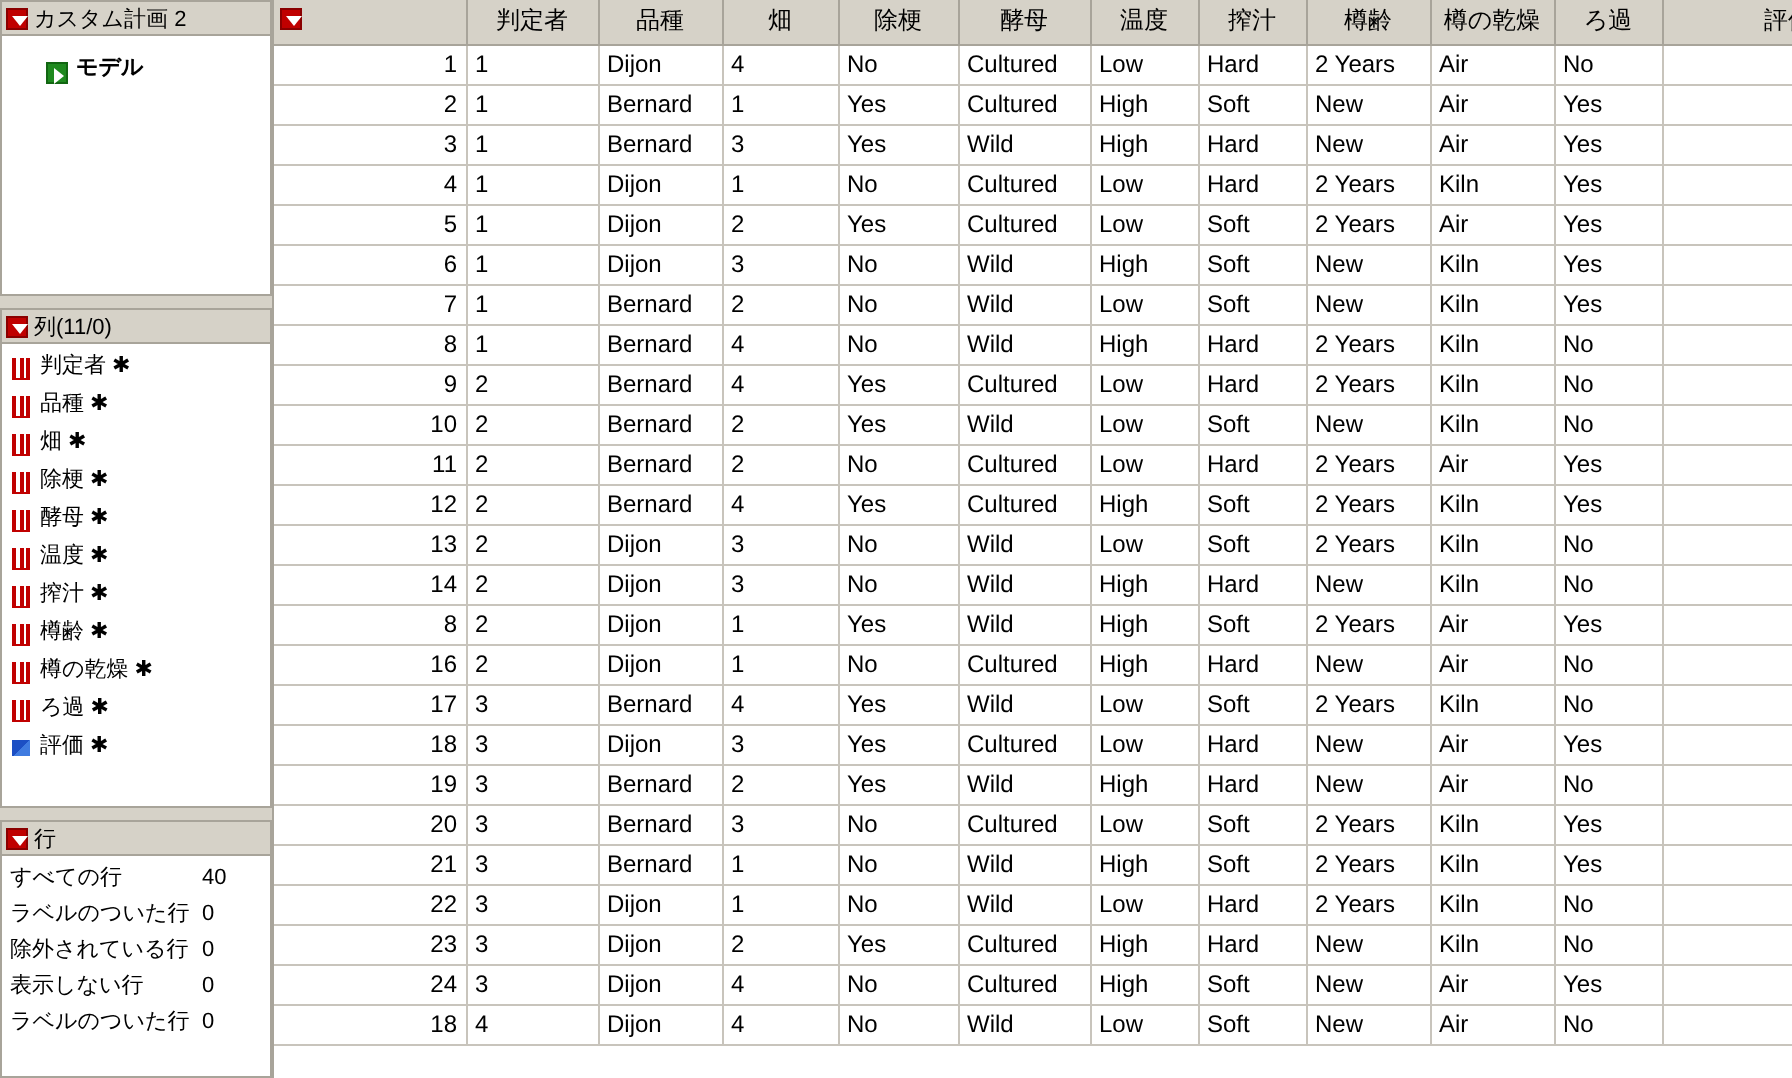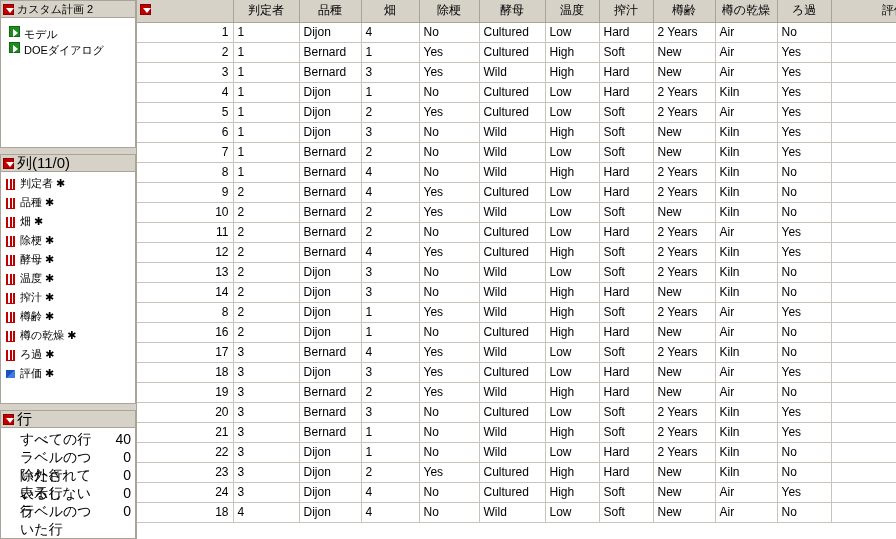--- a/index.html
+++ b/index.html
@@ -28,21 +28,21 @@
     flex-direction: column;
     flex: 0 0 136px;
   }
   .panel-head {
     background: #d6d2c8;
     height: 17px;
     display: flex;
     align-items: center;
     padding-left: 2px;
     border-bottom: 1px solid #a8a49a;
-    font-size: 15px;
+    font-size: 11px;
     white-space: nowrap;
     overflow: hidden;
   }
   .tri {
     width: 11px; height: 11px;
     background: #c00000;
     display: inline-block;
     margin-right: 3px;
     position: relative;
     flex: 0 0 11px;
@@ -85,24 +85,25 @@
   .kv-row {
     display: flex;
     font-size: 11px;
     line-height: 15px;
     padding-left: 1px;
   }
   .kv-k { width: 48px; flex: 0 0 48px; }
   .kv-v { flex: 1; text-align: right; padding-right: 4px;}
   .node {
     display: flex;
-    align-items: flex-start;
+    align-items: flex-end;
     font-size: 11px;
     line-height: 16px;
-    padding-left: 8px;
+    padding-left: 22px;
+    font-weight: bold;
   }
   .node .tri { margin-right: 4px; }
 
   
   #cols-panel {
     margin-top: 6px;
     border: 1px solid #a8a49a;
     background: #fff;
     height: 250px;
     overflow: hidden;
@@ -145,27 +146,27 @@
   
   #rows-panel {
     margin-top: 6px;
     border: 1px solid #a8a49a;
     background: #fff;
     flex: 1;
     overflow: hidden;
   }
   .row-stat {
     display: flex;
-    font-size: 14px;
+    font-size: 11px;
     line-height: 18px;
     height: 18px;
-    padding-left: 19px;
+    padding-left: 4px;
   }
   .row-stat .k { flex: 1; }
-  .row-stat .v { width: 34px; text-align: right; padding-right: 4px; }
+  .row-stat .v { width: 34px; text-align: left; padding-right: 4px; }
 
   
   #table-wrap {
     flex: 1;
     height: 539px;
     overflow: hidden;
     position: relative;
     background: #fff;
     border-left: 1px solid #a8a49a;
   }
@@ -235,24 +236,20 @@
 
     <div id="design-panel">
       <div id="design-title">
         <span class="tri"></span>
         <span>カスタム計画 2</span>
       </div>
       <div style="height:8px"></div>
       <div class="node">
         <span class="tri tri-green tri-right"></span>
         <span>モデル</span>
-      </div>
-      <div class="node">
-        <span class="tri tri-green tri-right"></span>
-        <span>DOEダイアログ</span>
       </div>
     </div>
 
     <div id="cols-panel">
       <div class="panel-head">
         <span class="tri"></span>
         <span>列(11/0)</span>
       </div>
       <div style="padding-top:2px;">
         <div class="col-item">

